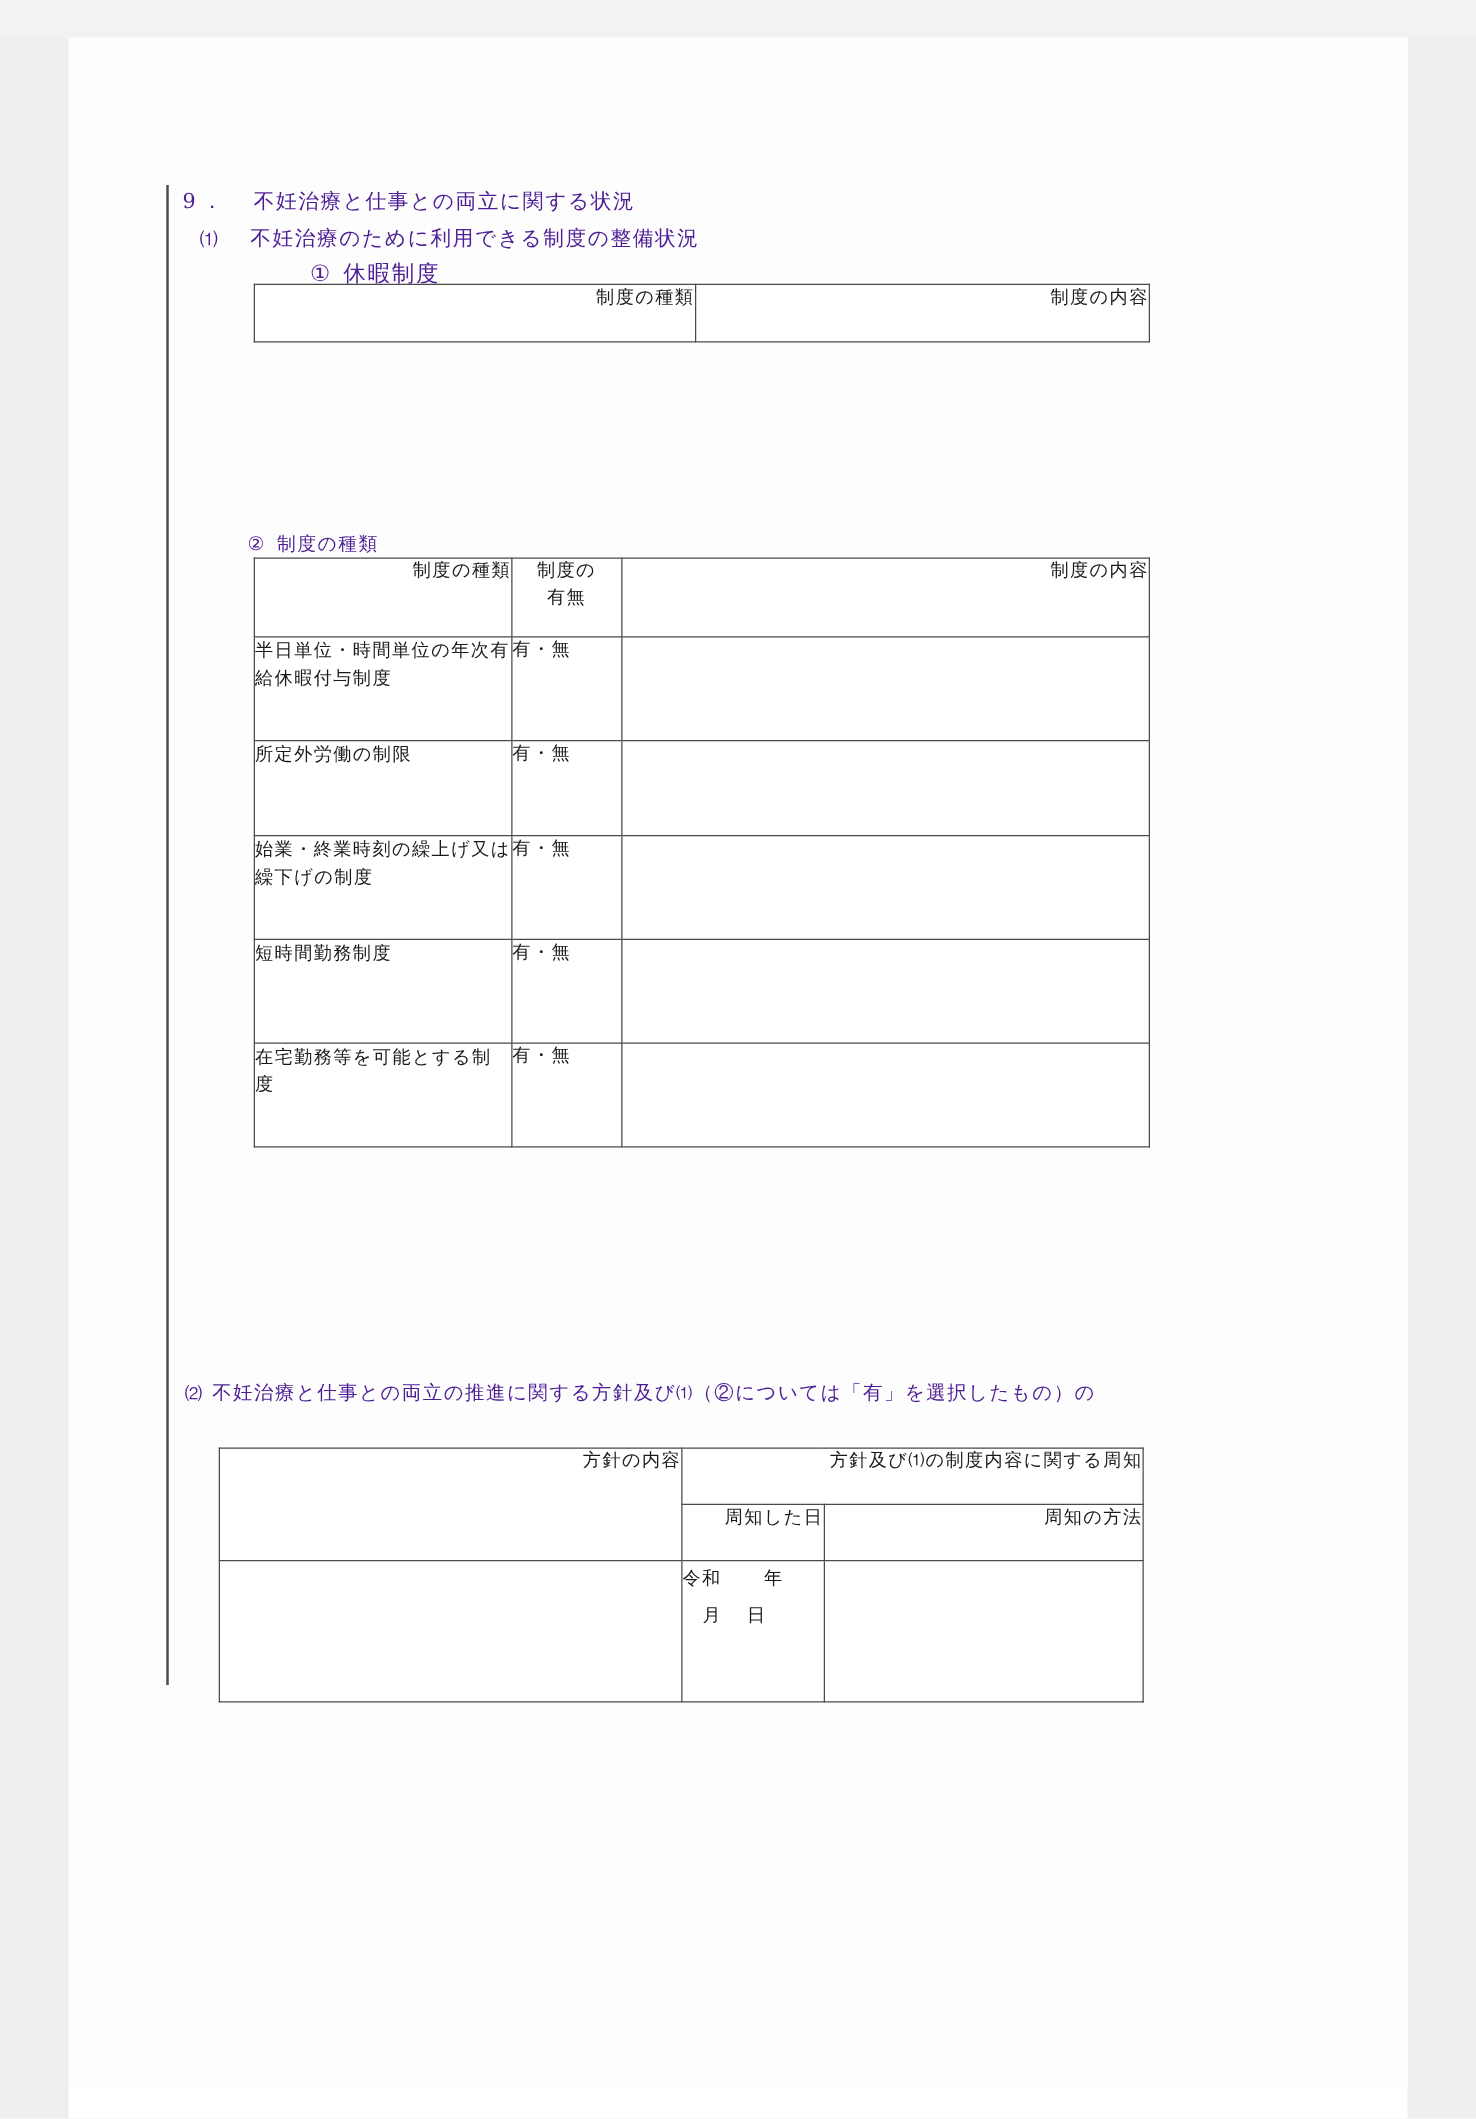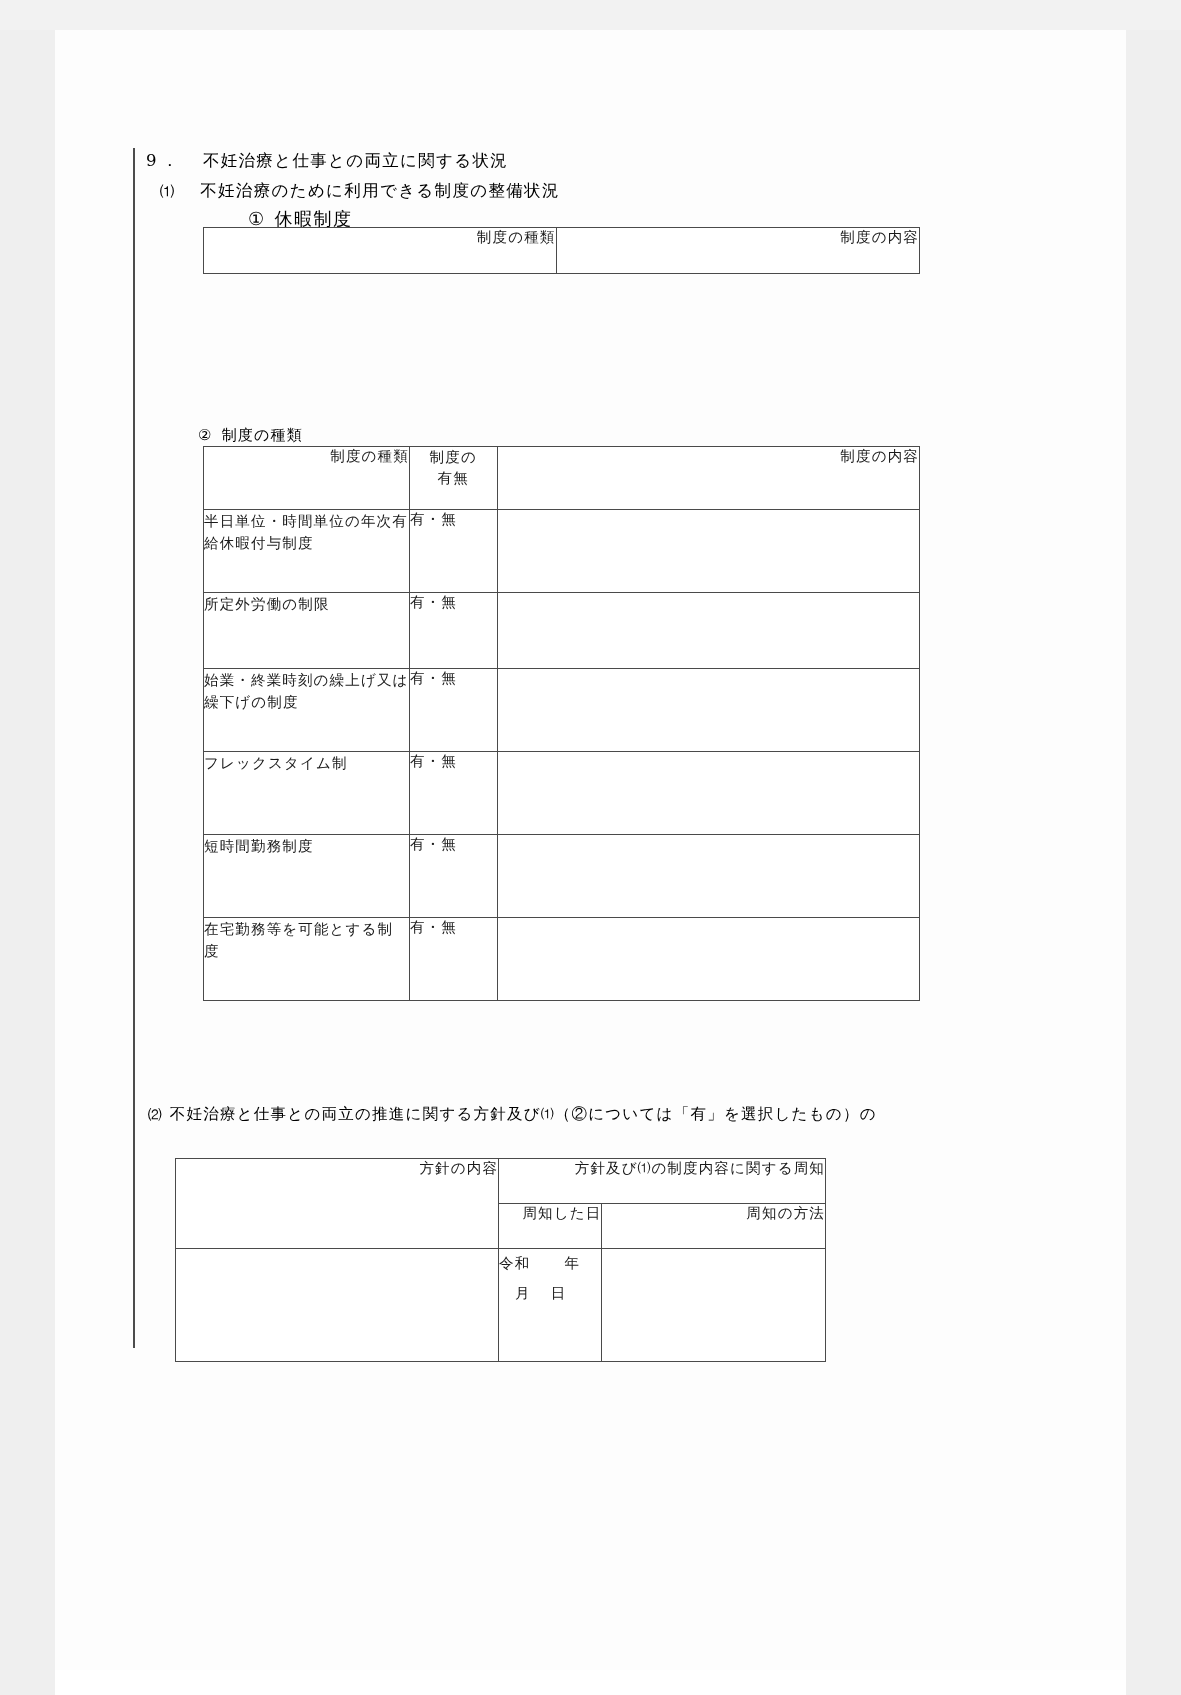--- a/index.html
+++ b/index.html
@@ -58,21 +58,21 @@
 
   .content {
     position: absolute;
     left: 0;
     top: 0;
     width: 1181px;
   }
 
   .jp {
     font-family: "DejaVu Serif", "Liberation Serif", serif;
-    color: #000000;
+    color: #4c1d95;
     letter-spacing: 0.08em;
   }
 
   .heading-9 {
     position: absolute;
     left: 146px;
     top: 150px;
     font-size: 16.5px;
     white-space: nowrap;
   }
@@ -190,21 +190,21 @@
   }
   .insert-sm {
     font-size: 12.5px;
     vertical-align: 0.08em;
   }
 
   
   #table3 {
     left: 175px;
     top: 1158px;
-    width: 651px;
+    width: 740px;
   }
   #table3 .c-policy { width: 370px; }
   #table3 .c-date   { width: 113px; }
   #table3 .c-method { width: 255px; }
   #table3 .r-h1 td { height: 44px; }
   #table3 .r-h2 td { height: 44px; }
   #table3 .r-body td { height: 112px; }
   .date-cell {
     padding: 12px 10px 8px 14px;
     line-height: 2.05;
@@ -284,25 +284,20 @@
         <td class="umu">有・無</td>
         <td class="pad"></td>
       </tr>
 
       <tr class="row-tall">
         <td class="cell-kind">始業・終業時刻の繰上げ又は繰下げの制度</td>
         <td class="umu">有・無</td>
         <td class="pad"></td>
       </tr>
 
-      <tr class="row-tall">
-        <td class="cell-kind">フレックスタイム制</td>
-        <td class="umu">有・無</td>
-        <td class="pad"></td>
-      </tr>
 
       <tr class="row-tall">
         <td class="cell-kind">短時間勤務制度</td>
         <td class="umu">有・無</td>
         <td class="pad"></td>
       </tr>
 
       <tr class="row-tall">
         <td class="cell-kind">在宅勤務等を可能とする制度</td>
         <td class="umu">有・無</td>

